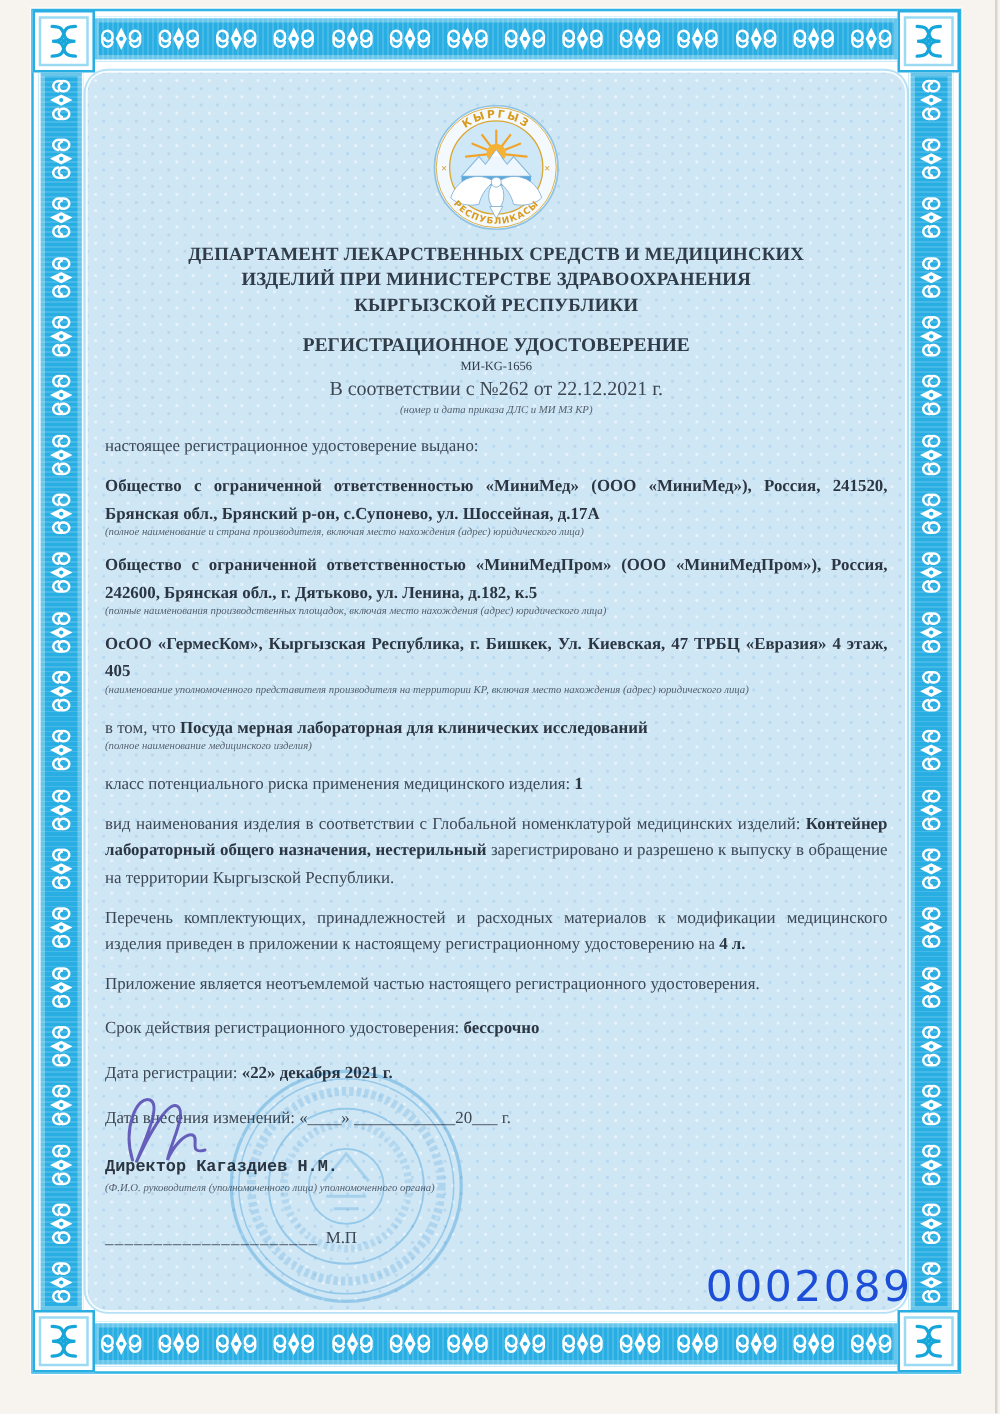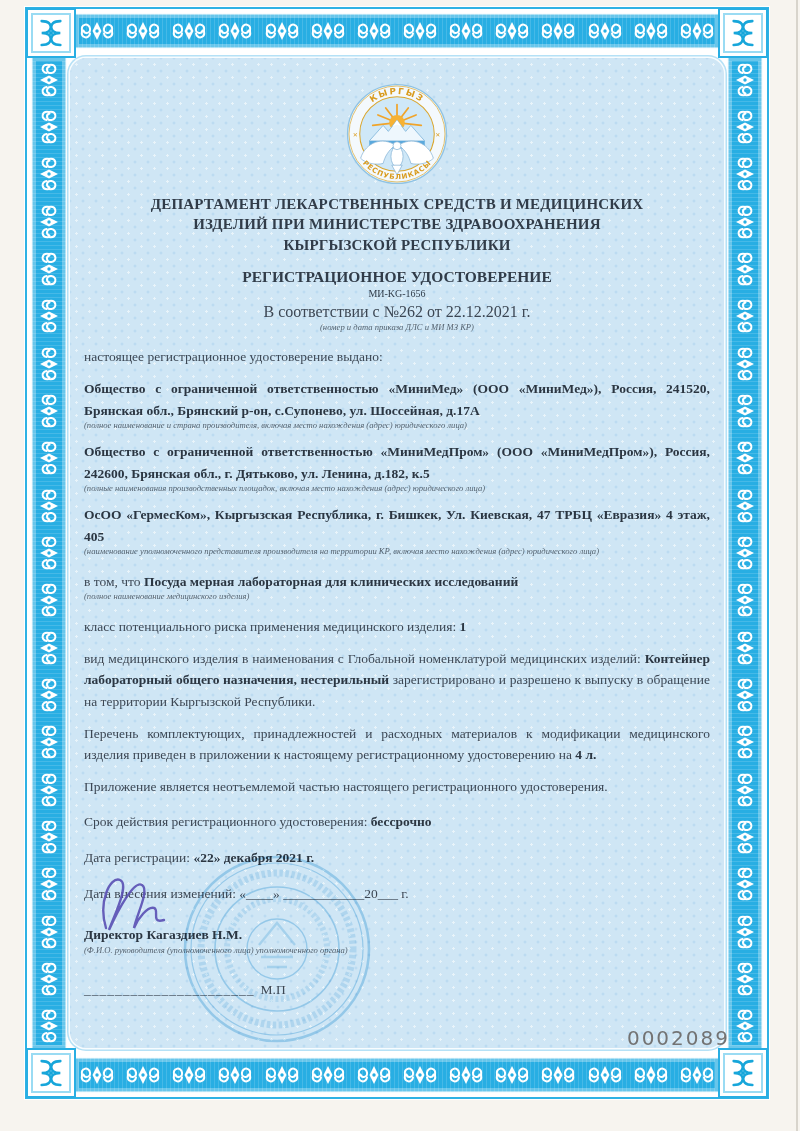--- a/index.html
+++ b/index.html
@@ -55,21 +55,21 @@
   p.blk.tight{margin-top:14px;}
   .bold{font-weight:bold;color:#2b3642;}
   .just{text-align:justify;}
   .note.under{margin:-1px 0 0 0;}
 
   .sign-row{margin-top:24px;font-size:13.5px;color:#3c4754;}
   .sign-line{letter-spacing:1px;color:#3c4754;}
   .mp{margin-left:6px;text-align:center;}
 
   .serial{position:absolute;right:40px;bottom:50px;font-family:"DejaVu Sans","Liberation Sans",sans-serif;
-          font-size:20px;letter-spacing:2px;color:#737373;}
+          font-size:34px;letter-spacing:2px;color:#1d4ed8;}
 
   .stamp{position:absolute;left:157px;top:847px;width:192px;height:192px;opacity:.5;
          mix-blend-mode:multiply;filter:blur(.5px);}
   .signature{position:absolute;left:66px;top:856px;width:124px;height:84px;opacity:.9;}
 </style>
 </head>
 <body>
 
 <div class="page">
   <div class="page-edge"></div>
@@ -885,33 +885,33 @@
         <p class="note under">(полные наименования производственных площадок, включая место нахождения (адрес) юридического лица)</p>
 
         <p class="blk bold just">ОсОО «ГермесКом», Кыргызская Республика, г. Бишкек, Ул. Киевская, 47 ТРБЦ «Евразия» 4 этаж, 405</p>
         <p class="note under">(наименование уполномоченного представителя производителя на территории КР, включая место нахождения (адрес) юридического лица)</p>
 
         <p class="blk tight"><span>в том, что </span><span class="bold">Посуда мерная лабораторная для клинических исследований</span></p>
         <p class="note under">(полное наименование медицинского изделия)</p>
 
         <p class="blk tight"><span>класс потенциального риска применения медицинского изделия: </span><span class="bold">1</span></p>
 
-        <p class="blk just"><span>вид медицинского изделия в наименования с Глобальной номенклатурой медицинских изделий: </span><span class="bold">Контейнер лабораторный общего назначения, нестерильный</span><span> зарегистрировано и разрешено к выпуску в обращение на территории Кыргызской Республики.</span></p>
+        <p class="blk just"><span>вид наименования изделия в соответствии с Глобальной номенклатурой медицинских изделий: </span><span class="bold">Контейнер лабораторный общего назначения, нестерильный</span><span> зарегистрировано и разрешено к выпуску в обращение на территории Кыргызской Республики.</span></p>
 
         <p class="blk just"><span>Перечень комплектующих, принадлежностей и расходных материалов к модификации медицинского изделия приведен в приложении к настоящему регистрационному удостоверению на </span><span class="bold">4 л.</span></p>
 
         <p class="blk">Приложение является неотъемлемой частью настоящего регистрационного удостоверения.</p>
 
         <p class="blk tight"><span>Срок действия регистрационного удостоверения: </span><span class="bold">бессрочно</span></p>
 
         <p class="blk tight"><span>Дата регистрации: </span><span class="bold">«22» декабря 2021 г.</span></p>
 
         <p class="blk tight">Дата внесения изменений: «____» ____________20___ г.</p>
 
-        <p class="blk tight bold" style="margin-top:20px;">Директор Кагаздиев Н.М.</p>
+        <p class="blk tight bold" style="margin-top:20px;font-family:Liberation Mono, monospace;">Директор Кагаздиев Н.М.</p>
         <p class="note under">(Ф.И.О. руководителя (уполномоченного лица) уполномоченного органа)</p>
 
         <div class="sign-row"><span class="sign-line">______________________</span><span class="mp">М.П</span></div>
       </div>
     </div>
 
     <svg class="stamp" viewBox="0 0 192 192">
       <g fill="none" stroke="#6fbde6">
         <circle cx="96" cy="96" r="92" stroke-width="2.6"></circle>
         <circle cx="96" cy="96" r="86" stroke-width="1.2"></circle>

